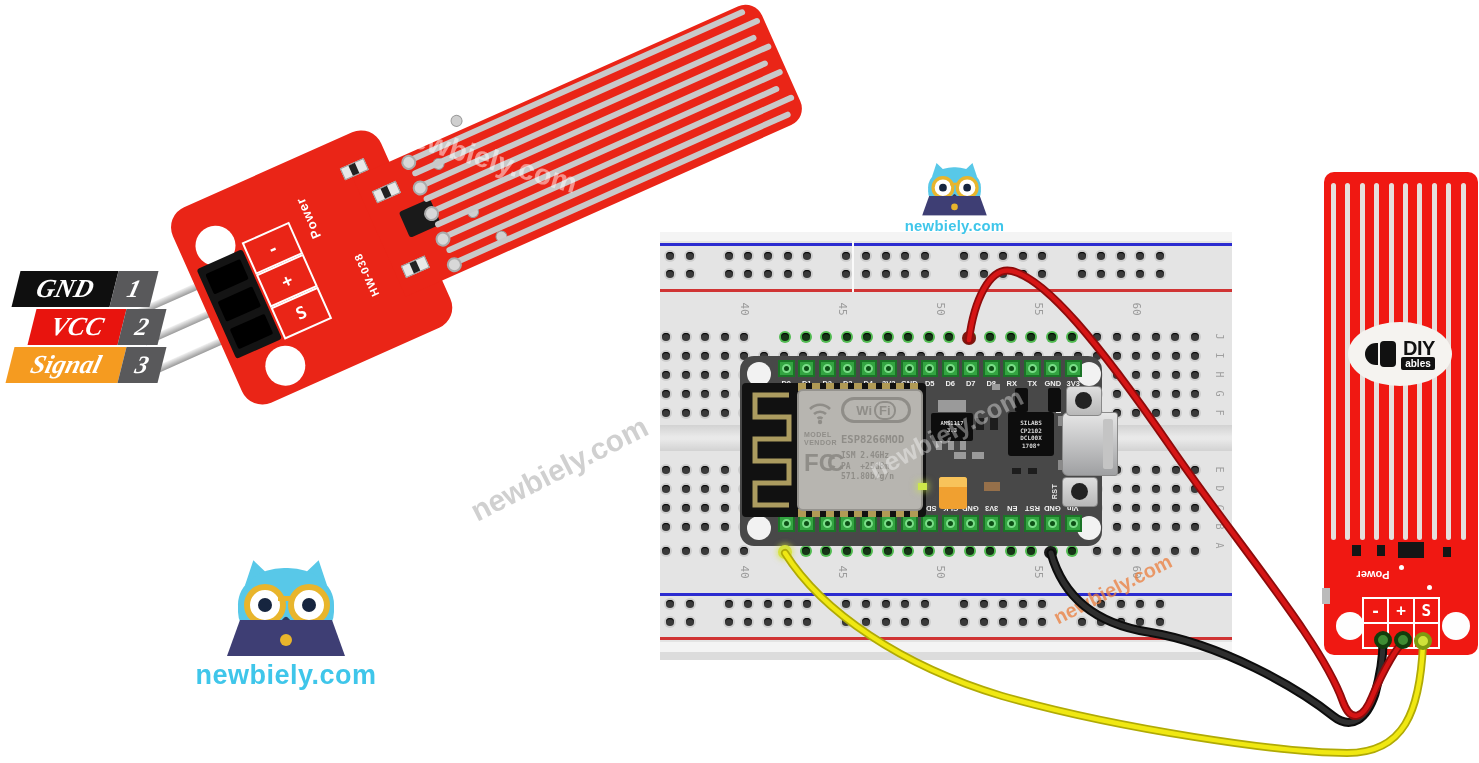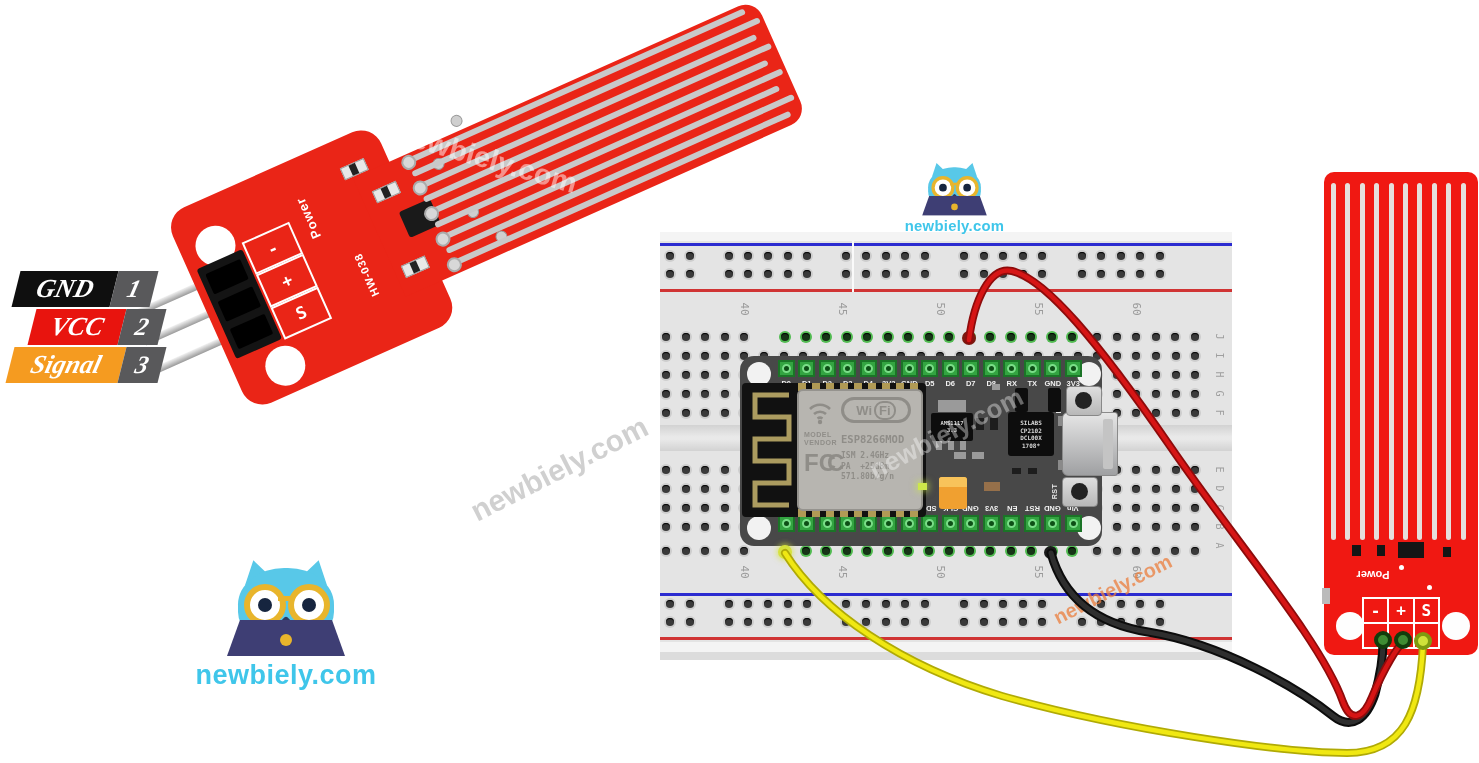--- a/index.html
+++ b/index.html
@@ -947,20 +947,30 @@
         <i class="rstripe" style="left: 21.4px;"></i>
         <i class="rstripe" style="left: 35.8px;"></i>
         <i class="rstripe" style="left: 50.2px;"></i>
         <i class="rstripe" style="left: 64.6px;"></i>
         <i class="rstripe" style="left: 79px;"></i>
         <i class="rstripe" style="left: 93.4px;"></i>
         <i class="rstripe" style="left: 107.8px;"></i>
         <i class="rstripe" style="left: 122.2px;"></i>
         <i class="rstripe" style="left: 136.6px;"></i>
       </div>
+    <div class="diyables">
+      <div class="diy-icon">
+        <div class="half"></div>
+          <div class="sq"></div>
+      </div>
+      <div class="diy-txt">
+        <div class="diy-main">DIY</div>
+        <div class="diy-sub">ables</div>
+      </div>
+    </div>
     <div class="rs-smd" style="left:28px;top:373px;width:9px;height:11px"></div>
     <div class="rs-smd" style="left:53px;top:373px;width:8px;height:11px"></div>
     <div class="rs-smd" style="left:74px;top:370px;width:26px;height:16px"></div>
     <div class="rs-smd" style="left:119px;top:375px;width:8px;height:10px"></div>
     <div class="rs-power">Power</div>
     <div class="rs-dot" style="left:75px;top:393px"></div>
     <div class="rs-dot" style="left:103px;top:413px"></div>
     <div class="rs-smd" style="left:-2px;top:416px;width:8px;height:16px;background:#bbb"></div>
     <div class="rs-mhole" style="left:12px"></div>
     <div class="rs-mhole" style="left:118px"></div>

